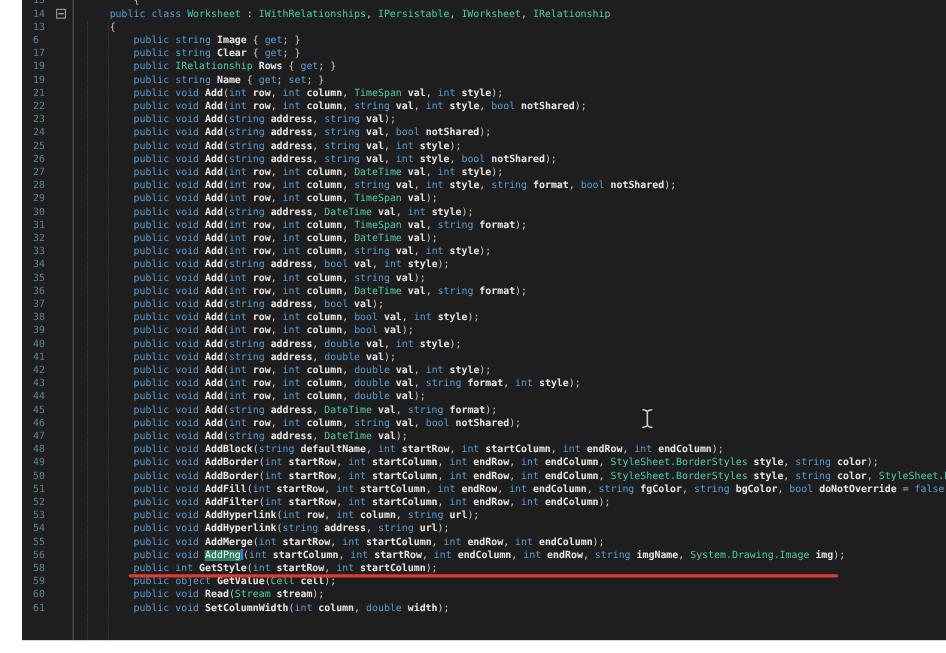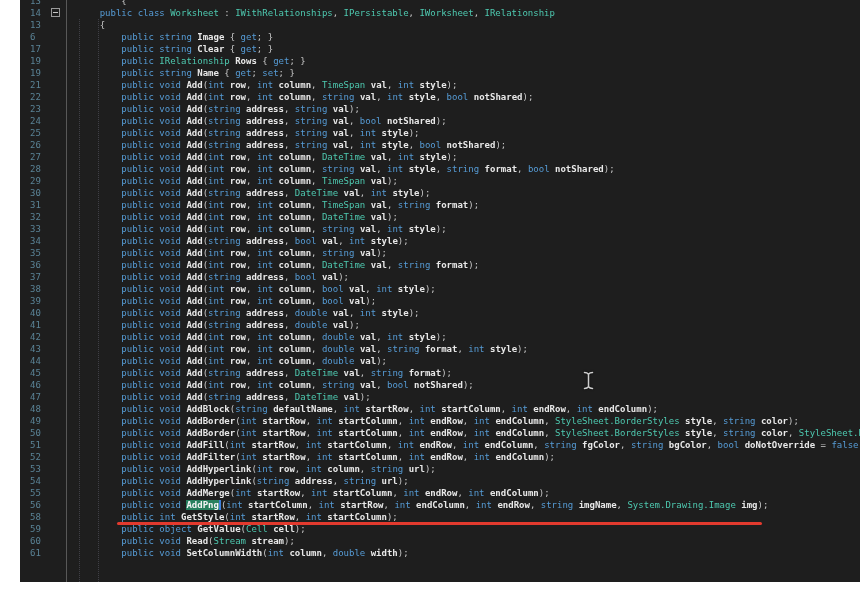--- a/index.html
+++ b/index.html
@@ -19,21 +19,21 @@
   .guide-1{left:59px}
   .guide-2{left:78px}
   .code-lines{position:absolute;left:0;top:-5px;right:0;z-index:1}
   .row{position:relative;height:12px;line-height:12px;font-size:9px;white-space:pre}
   .num{position:absolute;left:10px;top:0;color:var(--ln,#5a8396)}
   .code{position:absolute;left:58px;top:0;color:var(--pl,#c8c8c8)}
   .tok-k{color:var(--kw,#569cd6)}
   .tok-t{color:var(--ty,#4ec9b0);font-weight:normal}
   .tok-i{color:var(--id,#e8e8e8);font-weight:bold}
   .tok-p{color:var(--pl,#c8c8c8)}
-  .tok-hl{color:#f5f5f5;font-weight:bold;background:var(--hl,#28805e)}
+  .tok-hl{color:#f5f5f5;font-weight:normal;background:var(--hl,#28805e)}
   .caret{display:inline-block;width:2px;height:10px;margin-bottom:-2px;background:var(--caret,#3c7edb)}
   .fold-box{
     position:absolute;left:31px;width:9px;height:9px;z-index:2;
     border:1px solid #9a9a9a;background:var(--bg,#1e1e1e);box-sizing:border-box;
   }
   .fold-box::after{
     content:"";position:absolute;left:1px;right:1px;top:3px;height:1px;background:#c9c9c9;
   }
   .red-underline{
     position:absolute;left:97px;width:645px;height:3px;border-radius:2px;

